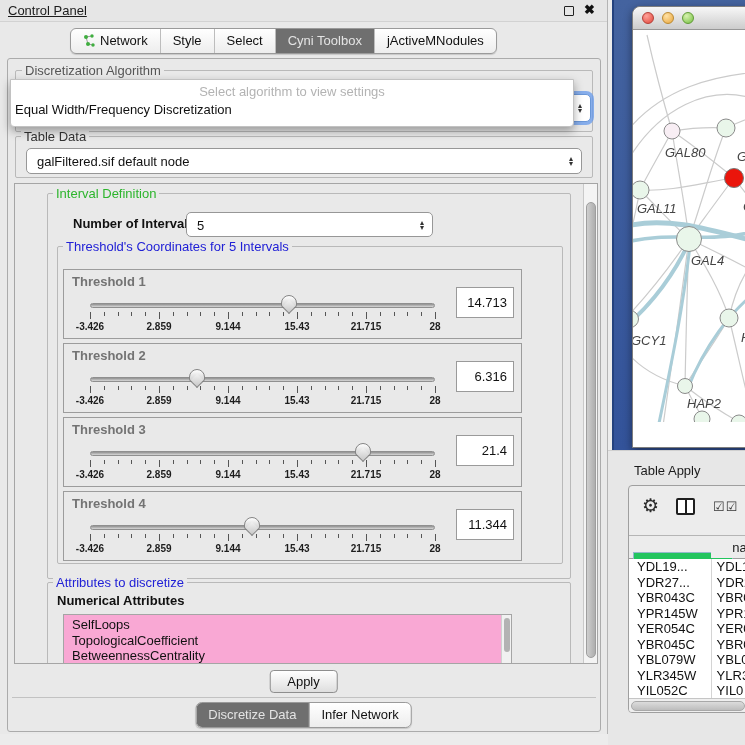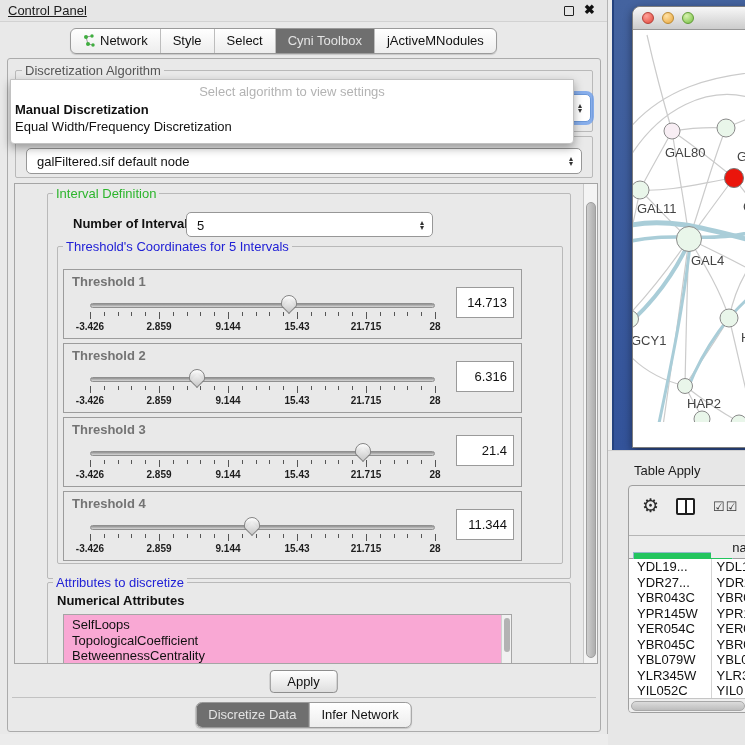--- a/index.html
+++ b/index.html
@@ -71,21 +71,21 @@
   .list-vsb { position:absolute; right:0; top:0; width:10px; height:100%; background:#f1f1f1; border-left:1px solid #d0d0d0; }
   .list-vsb .thumb-v { position:absolute; left:1.5px; width:6px; top:3px; height:34px; border-radius:3px; background:#b3b3b3; }
 
   .hline { position:absolute; left:12px; top:697px; width:584px; height:0; border-top:1px solid #c2c2c2; }
   .apply-btn { position:absolute; left:50%; transform:translateX(-50%); top:670px; height:23px; padding:0 17px;
                font-size:13px; color:#111; background:linear-gradient(#ffffff,#dedede); border:1px solid #8e8e8e; border-radius:4px;
                font-family:"Liberation Sans",sans-serif; }
 
   
   .desktop { position:absolute; left:612px; top:0; width:133px; height:450px;
-             background:linear-gradient(180deg,#44639f,#33539a); border-left:2px solid #24427e; }
+             background:linear-gradient(180deg,#44639f,#33539a); border-left:2px solid #24427e;font-style:italic; }
   .net-window { position:absolute; left:18px; top:6px; width:130px; height:442px; background:#fff;
                 border:1px solid #7e7e7e; border-radius:8px 0 0 0; box-shadow:0 3px 9px rgba(0,0,0,.45); overflow:hidden; }
   .net-titlebar { position:absolute; left:0; top:0; width:100%; height:23px;
                   background:linear-gradient(#f7f7f7,#cccccc); border-bottom:1px solid #979797; border-radius:8px 0 0 0; }
   .light { position:absolute; top:5px; width:12px; height:12px; border-radius:50%; }
   .lr { left:9px;  background:radial-gradient(circle at 35% 30%, #ffa39a, #e0453a); border:1px solid #b33f38; }
   .ly { left:29px; background:radial-gradient(circle at 35% 30%, #ffe2a6, #e8a53c); border:1px solid #bb8a32; }
   .lg { left:49px; background:radial-gradient(circle at 35% 30%, #d8f2b0, #74bf41); border:1px solid #619b37; }
   .net-canvas { position:absolute; left:0; top:23px; width:130px; height:392px; background:#fff; overflow:hidden; }
 
@@ -158,21 +158,20 @@
   <div class="grp" style="left:15px; top:70px; width:578px; height:62px;"></div>
   <div class="combo combo-focus" style="left:24px; top:94px; width:567px; height:28px; z-index:1;">
     <span class="stepper">
       <span>▴</span>
         <span>▾</span>
     </span>
   </div>
 
   <div class="popup">
     <div class="prompt">Select algorithm to view settings</div>
-    <div class="opt hl">Manual Discretization</div>
     <div class="opt">Equal Width/Frequency Discretization</div>
   </div>
 
   <span class="legend" style="left:21px; top:129px; color:#333;">Table Data</span>
   <div class="grp" style="left:15px; top:136px; width:578px; height:42px;"></div>
   <div class="combo" style="left:26px; top:148px; width:556px; height:26px;">
     <span class="cval">galFiltered.sif default node</span>
     <span class="stepper">
       <span>▴</span>
         <span>▾</span>

